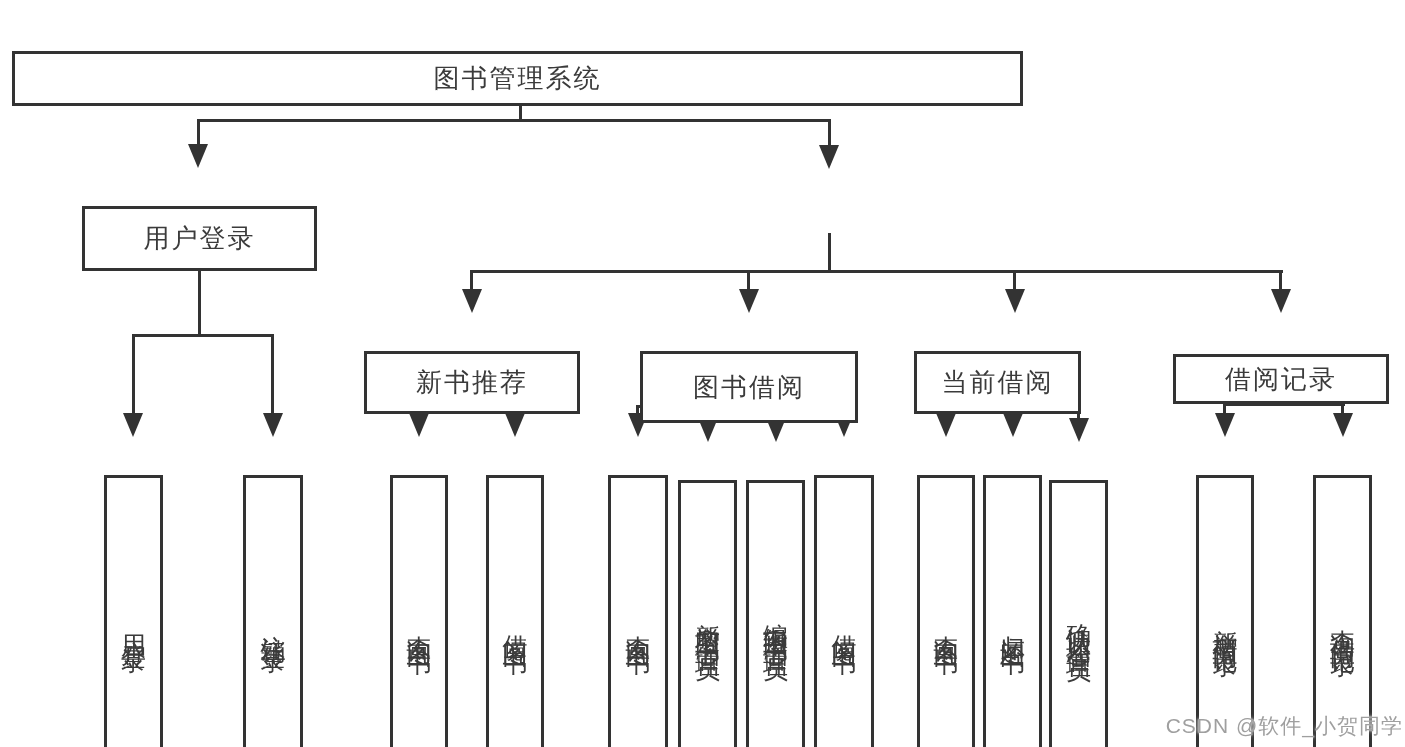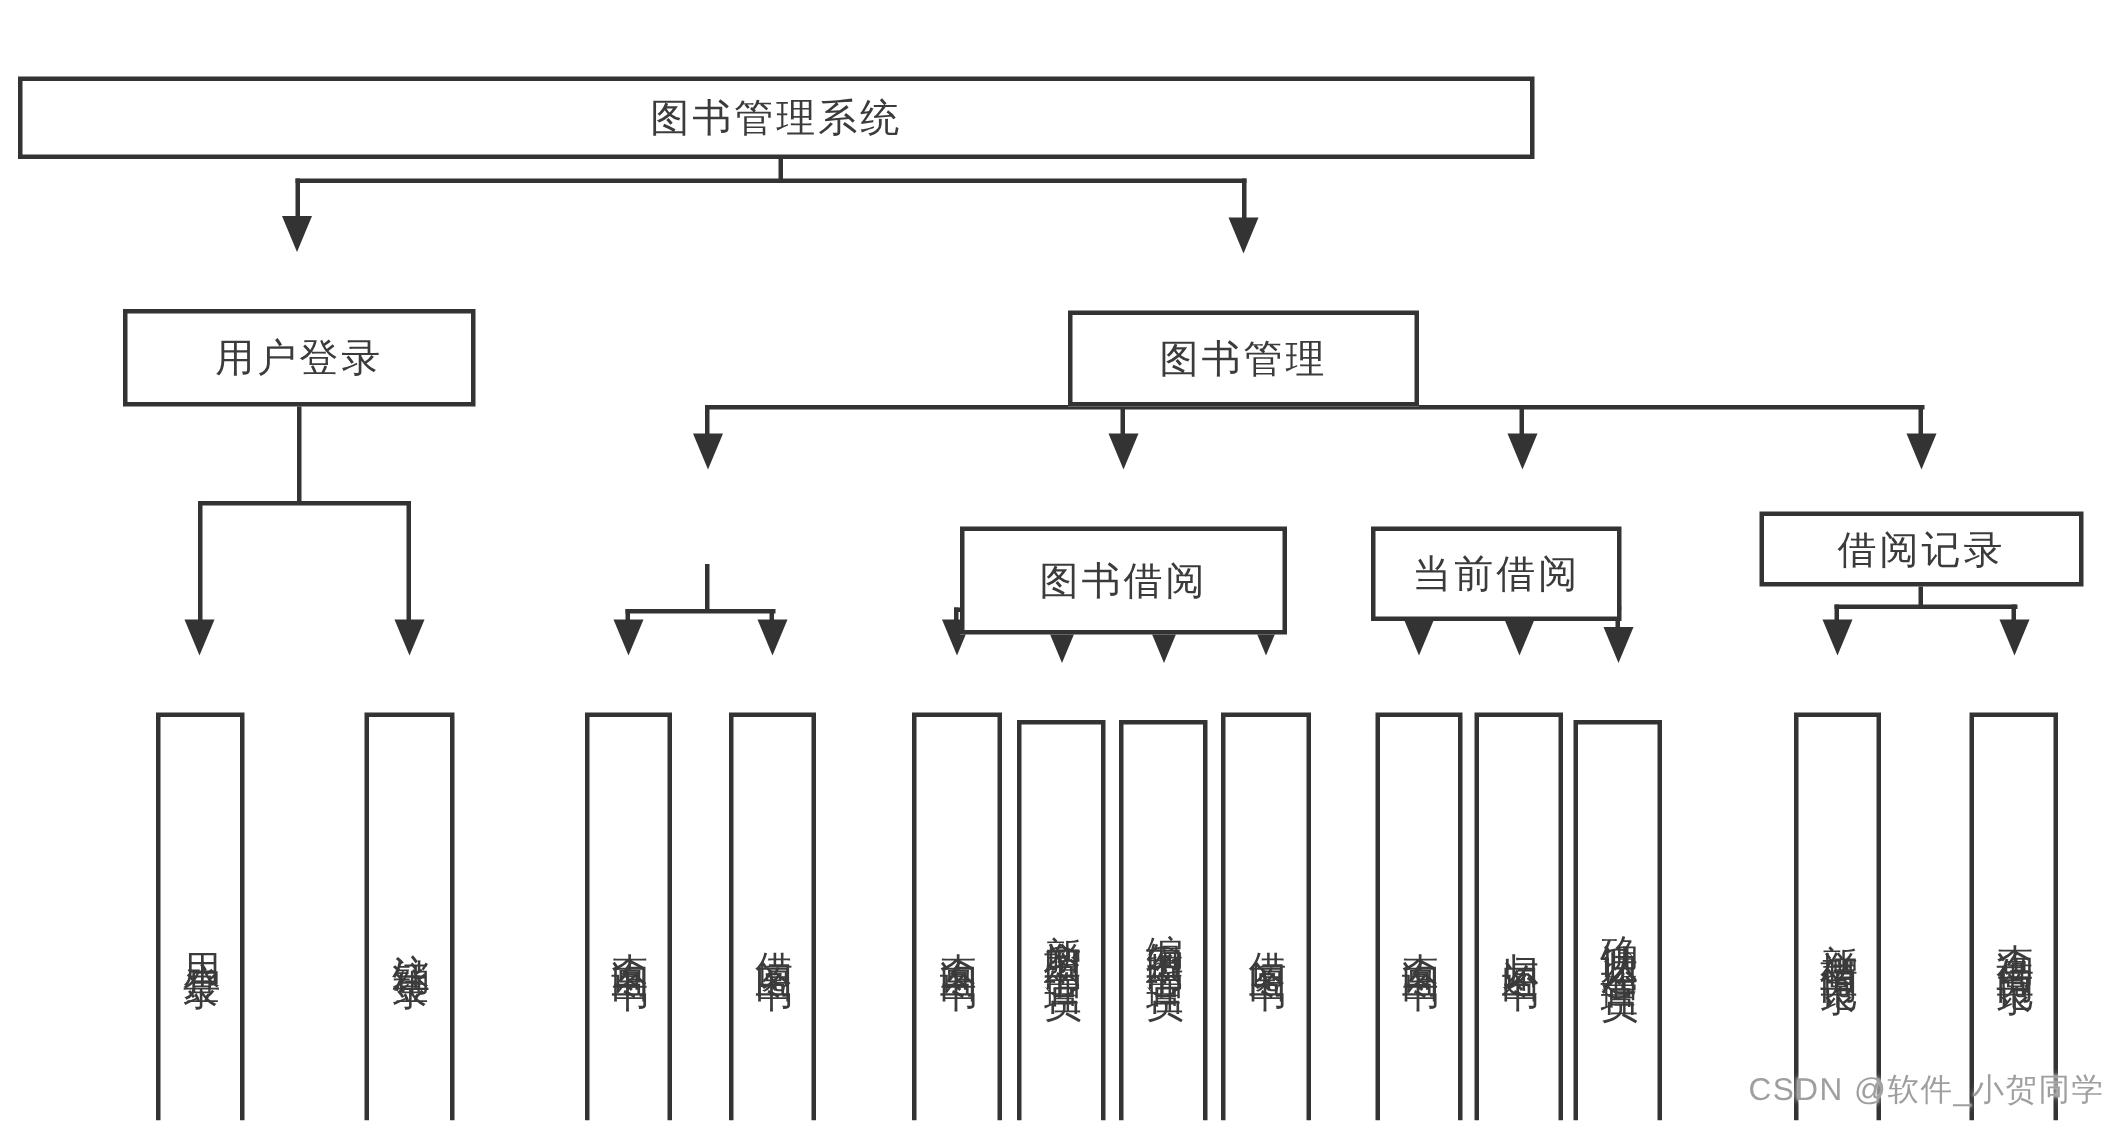--- a/index.html
+++ b/index.html
@@ -98,34 +98,34 @@
   <div class="ahead" style="left:1333px;top:413px"></div>
 
   <div class="node h" style="left:12px;top:13px;width:1011px;height:55px">
     <span class="lbl">图书管理系统</span>
   </div>
 
   <div class="node h" style="left:82px;top:168px;width:235px;height:65px">
     <span class="lbl">用户登录</span>
   </div>
 
-  <div class="node h" style="left:712px;top:169px;width:234px;height:64px">
-    <span class="lbl">图书管理</span>
+
+  <div class="node h" style="left:364px;top:313px;width:216px;height:63px">
+    <span class="lbl">新书推荐</span>
   </div>
-
 
   <div class="node h" style="left:640px;top:313px;width:218px;height:72px">
     <span class="lbl">图书借阅</span>
   </div>
 
   <div class="node h" style="left:914px;top:313px;width:167px;height:63px">
     <span class="lbl">当前借阅</span>
   </div>
 
-  <div class="node h" style="left:1173px;top:303px;width:216px;height:50px">
+  <div class="node h" style="left:1173px;top:316px;width:216px;height:50px">
     <span class="lbl">借阅记录</span>
   </div>
 
   <div class="node v" style="left:104px;top:437px;width:59px;height:300px">
     <span class="lbl">用户登录</span>
   </div>
   <div class="node v" style="left:243px;top:437px;width:60px;height:300px">
     <span class="lbl">注销登录</span>
   </div>
 

